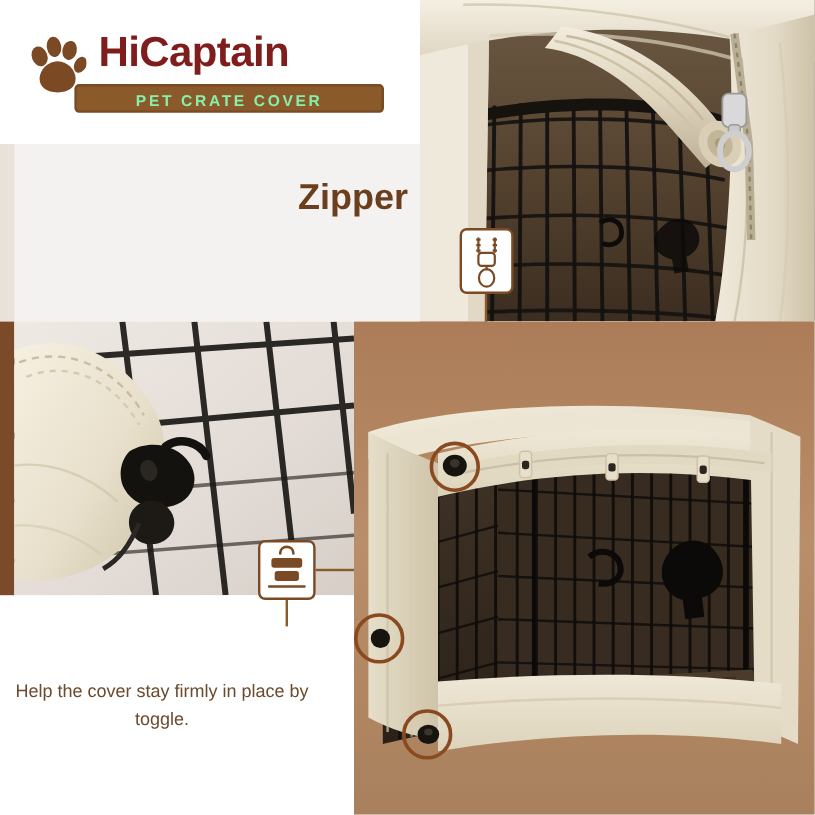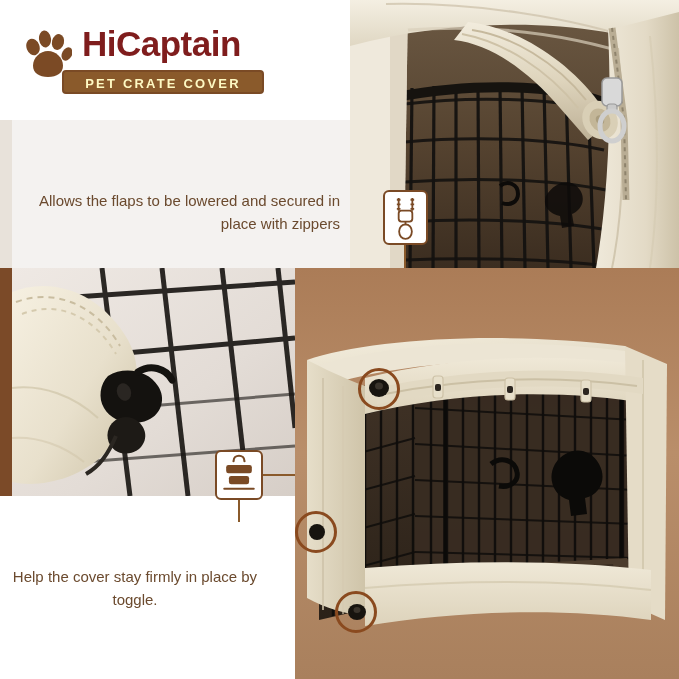--- a/index.html
+++ b/index.html
@@ -85,26 +85,26 @@
     left: 58px; top: 0px;
     font-size: 35px;
     font-weight: bold;
     color: #7f1d1d;
     letter-spacing: -0.5px;
     white-space: nowrap;
   }
   .brand-sub {
     position: absolute;
     left: 38px; top: 46px;
-    width: 202px;
+    width: 258px;
     height: 24px;
     border: 2px solid #7a4a25;
     border-radius: 4px;
     background: #8a5a2b;
-    color: #fef9c3;
+    color: #86efac;
     font-size: 13px;
     font-weight: bold;
     letter-spacing: 2.2px;
     text-align: center;
     line-height: 24px;
     box-sizing: border-box;
   }
 
   
   .cap-title {
@@ -260,21 +260,21 @@
       <g transform="translate(262,92)">
         <rect x="-10" y="-14" width="20" height="28" rx="5" fill="#d9d9d9" stroke="#9a9a9a" stroke-width="1.5"></rect>
         <rect x="-5" y="12" width="10" height="8" rx="3" fill="#c9c9c9" stroke="#9a9a9a" stroke-width="1.2"></rect>
         <ellipse cx="0" cy="34" rx="12" ry="15" fill="none" stroke="#cfcfcf" stroke-width="5"></ellipse>
       </g>
 
       <rect x="0" y="0" width="329" height="268" fill="none"></rect>
     </svg>
   </div>
 
-  <div class="cap-body" id="zipper-body">Allows the flaps to be lowered and secured in place with zippers</div>
+  <div class="cap-title" id="zipper-title">Zipper</div>
 
   <div class="icon-badge" id="zipper-badge">
     <svg viewBox="0 0 45 55" width="41" height="51">
       <g stroke="#7a4a25" stroke-width="2" fill="none">
         <path d="M15 6 L15 20 M30 6 L30 20"></path>
         <path d="M13 8 h4 M28 8 h4 M13 13 h4 M28 13 h4 M13 18 h4 M28 18 h4"></path>
         <rect x="15" y="20" width="15" height="12" rx="3" fill="#ffffff"></rect>
         <path d="M22.5 32 L22.5 36"></path>
         <ellipse cx="22.5" cy="43" rx="7" ry="8"></ellipse>
       </g>

